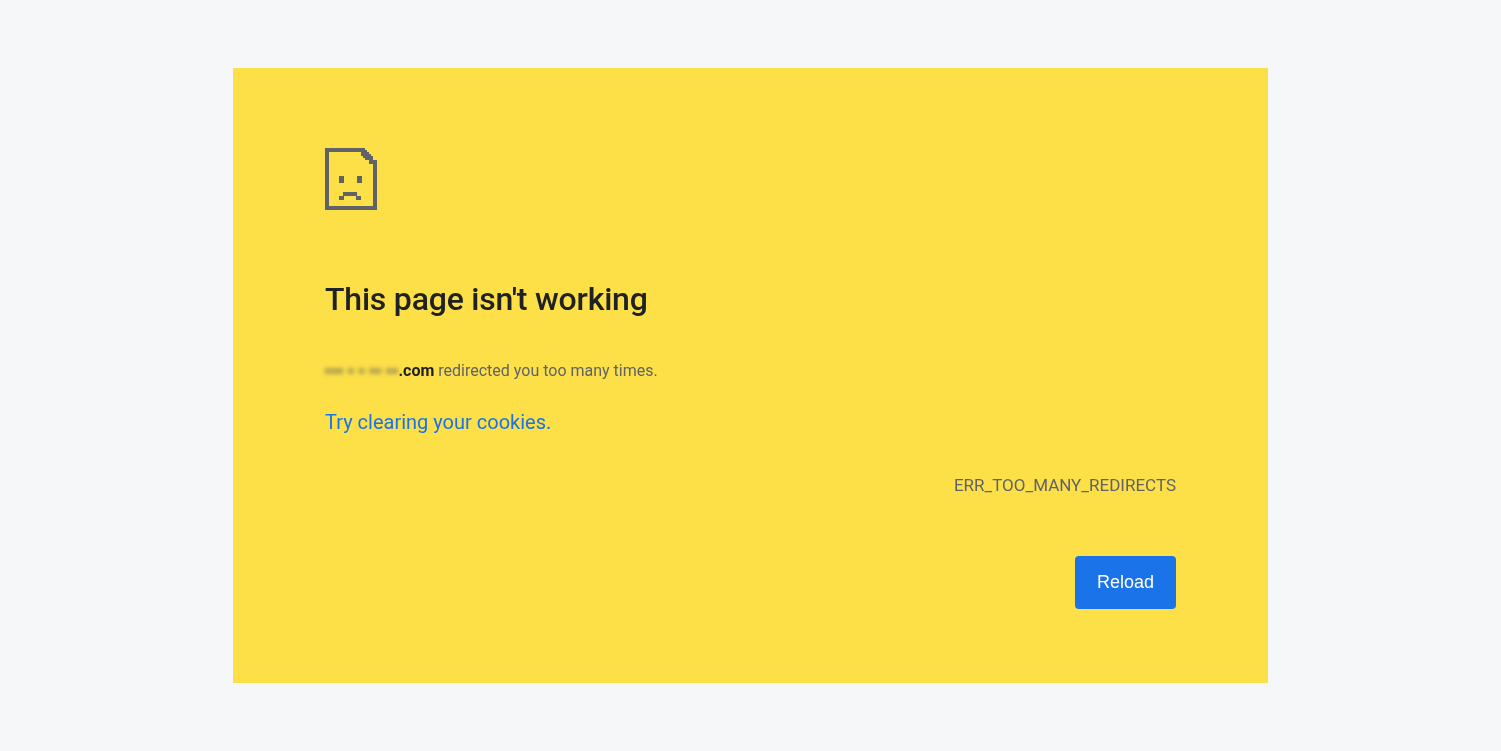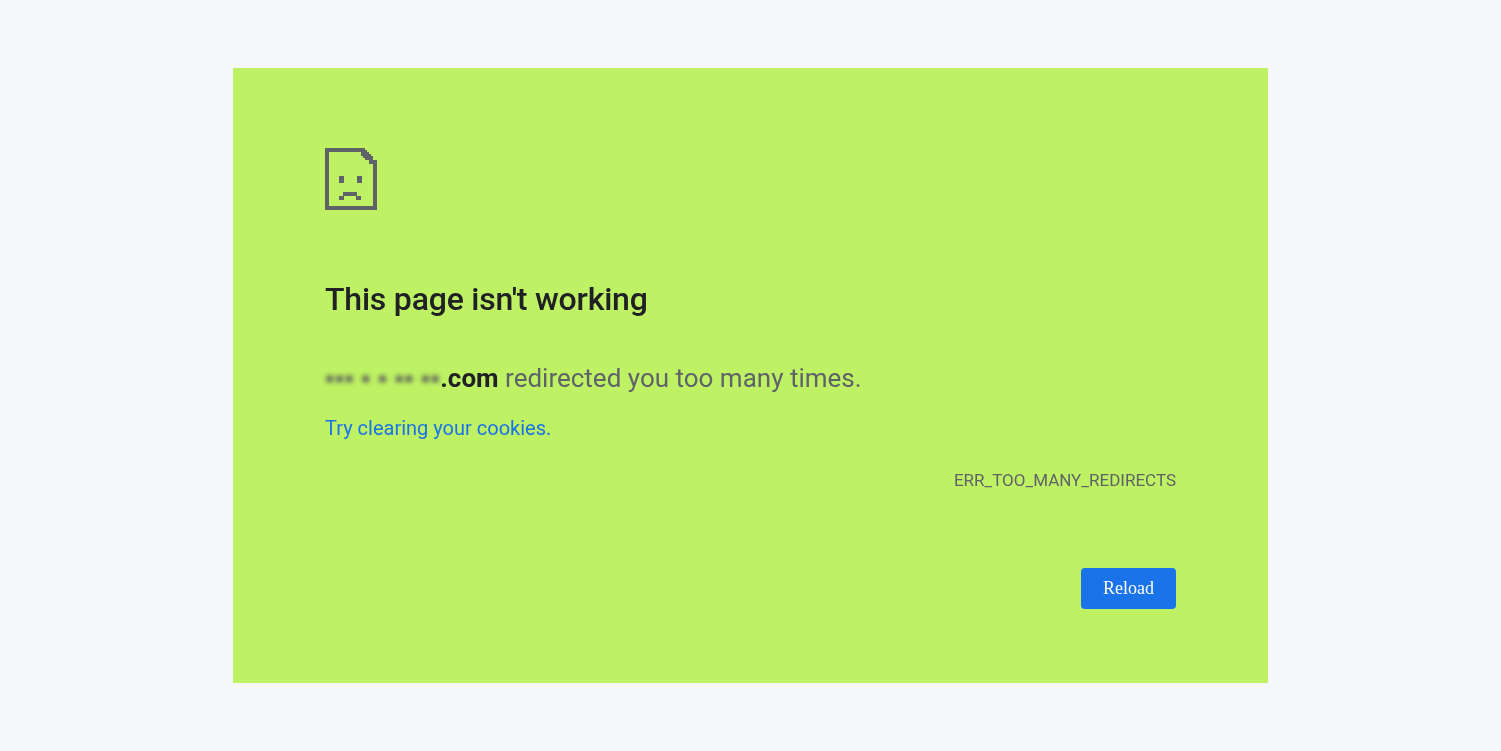--- a/index.html
+++ b/index.html
@@ -13,21 +13,21 @@
       height: 751px;
       background: #f6f7f9;
       font-family: -apple-system, BlinkMacSystemFont, 'Segoe UI', Roboto, Helvetica, Arial, sans-serif;
       display: flex;
       justify-content: center;
       align-items: flex-start;
       padding-top: 68px;
     }
     
     .error-card {
-      background: #bef264;
+      background: #fde047;
       width: 1035px;
       height: 615px;
       padding: 80px 92px 60px 92px;
       position: relative;
     }
     
     .error-icon {
       width: 52px;
       height: 62px;
       margin-bottom: 70px;
@@ -35,23 +35,23 @@
     
     .error-heading {
       font-size: 32px;
       font-weight: 500;
       color: #202124;
       margin-bottom: 42px;
       letter-spacing: -0.2px;
     }
     
     .error-message {
-      font-size: 26px;
+      font-size: 16px;
       color: #5f6368;
-      margin-bottom: 20px;
+      margin-bottom: 28px;
       line-height: 1.4;
     }
     
     .domain-bold {
       font-weight: 700;
       color: #202124;
     }
     
     .domain-blurred {
       display: inline-block;
@@ -63,21 +63,21 @@
     }
     
     .suggestion-link {
       font-size: 20px;
       color: #1a73e8;
       text-decoration: none;
       cursor: pointer;
     }
     
     .suggestion-row {
-      margin-bottom: 30px;
+      margin-bottom: 41px;
     }
     
     .period {
       color: #1a73e8;
       font-size: 20px;
     }
     
     .error-code {
       font-size: 17px;
       color: #5f6368;
@@ -87,23 +87,23 @@
     .reload-button {
       position: absolute;
       right: 92px;
       bottom: 74px;
       background: #1a73e8;
       color: #ffffff;
       border: none;
       border-radius: 4px;
       font-size: 18px;
       font-weight: 500;
-      padding: 10px 22px;
+      padding: 16px 22px;
       cursor: pointer;
-      font-family: Liberation Serif, serif;
+      font-family: Liberation Sans, sans-serif;
     }
   </style>
 </head>
 <body>
 
 <div class="error-card">
 
   <div class="error-icon">
     <svg width="52" height="62" viewBox="0 0 52 62" shape-rendering="crispEdges">
 

